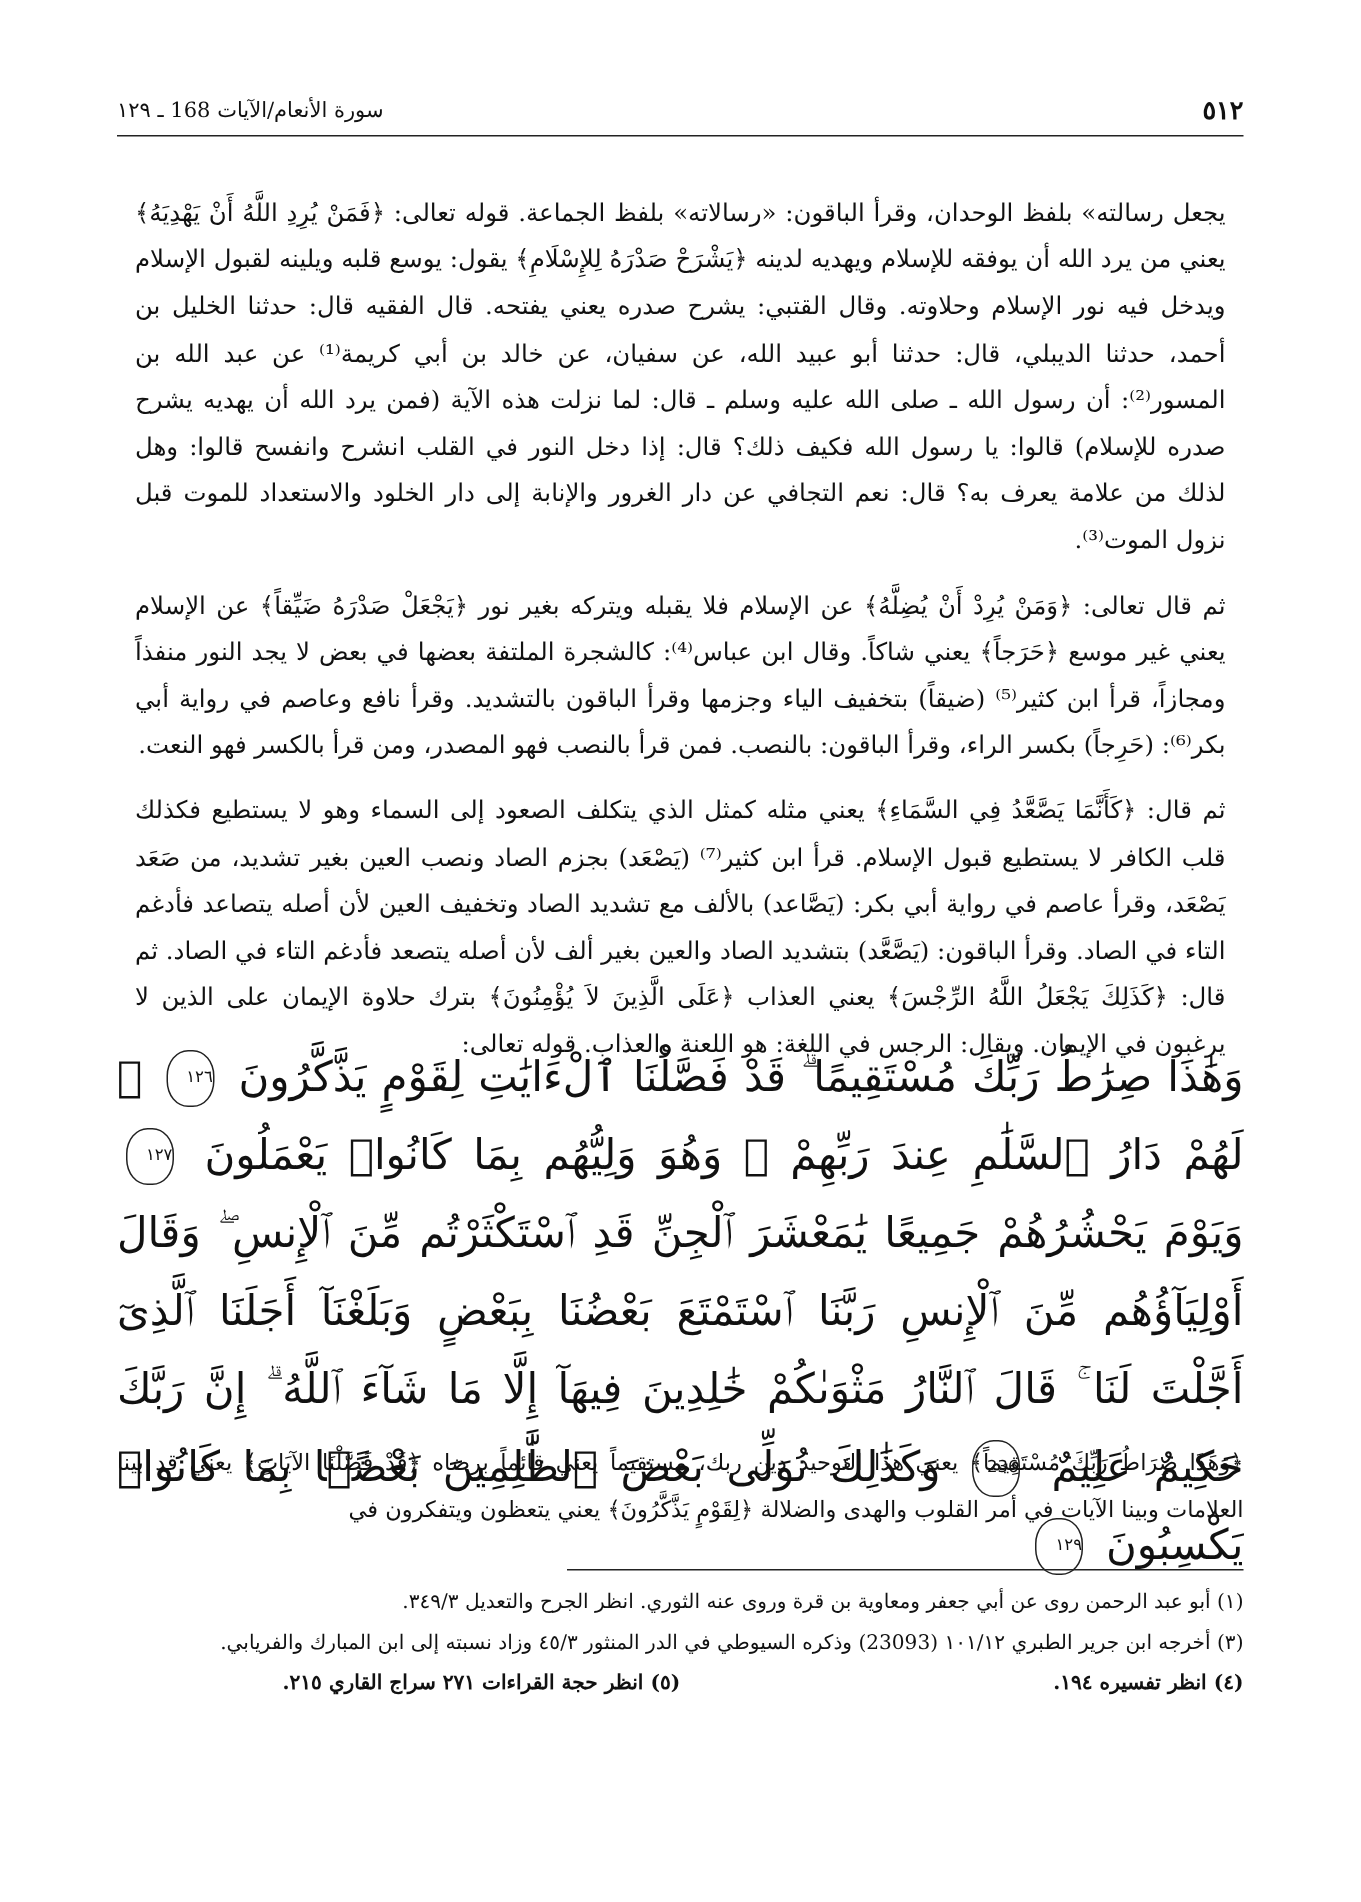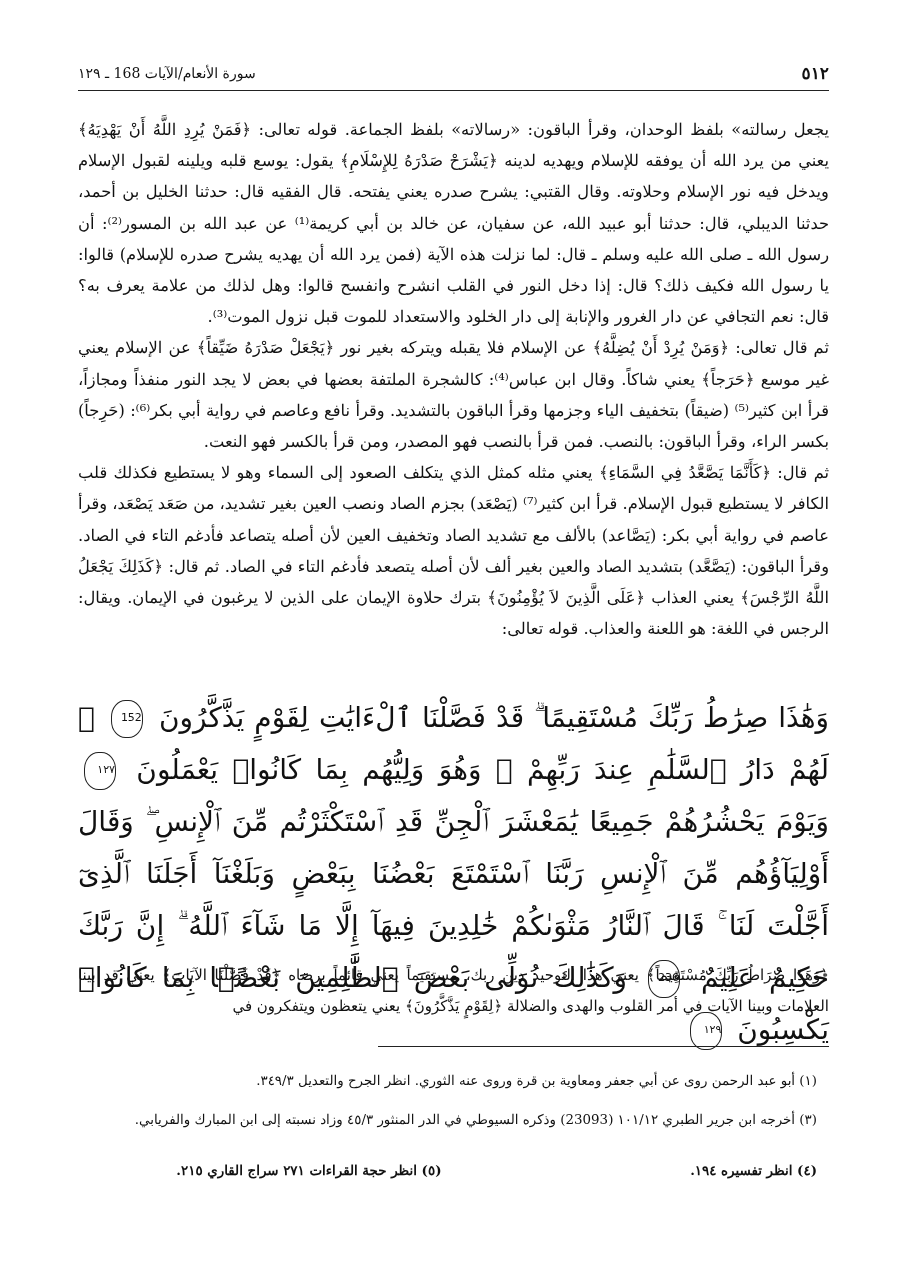--- a/index.html
+++ b/index.html
@@ -13,41 +13,41 @@
     position: absolute; top: 60px; left: 0; right: 0; height: 26px;
     display: flex; justify-content: space-between; align-items: center;
   }
   .header .pgnum { font-weight: bold; font-size: 17px; text-align: center; }
   .header .surah { font-size: 14px; }
   .header-rule { position: absolute; top: 90px; left: 0; right: 0; border-top: 1.5px solid #222; }
   .body-text {
     position: absolute; top: 114px; left: 0; right: 0;
     font-size: 16.3px; line-height: 31.2px; text-align: justify; text-align-last: right;
   }
-  .body-text p { margin: 0; }
+  .body-text p { margin: 12px; }
   .quran {
     position: absolute; top: 692px; left: 0; right: 0;
     font-size: 28px; line-height: 52px; text-align: justify; text-align-last: right;
     font-family: "DejaVu Sans", sans-serif;
   }
   .ayah-marker {
     display: inline-block; width: 30px; height: 36px; vertical-align: middle;
     border: 1.5px solid #222; border-radius: 45%; font-size: 11px; line-height: 34px;
     text-align: center; margin: 0 6px; position: relative;
   }
   .post-text {
     position: absolute; top: 960px; left: 0; right: 0;
     font-size: 15px; line-height: 31px; text-align: justify; text-align-last: right;
   }
   .footnote-rule { position: absolute; top: 1046px; left: 300px; right: 0; border-top: 1.5px solid #222; }
   .footnotes {
     position: absolute; top: 1056px; left: 0; right: 0;
     font-size: 13.4px; line-height: 26.5px;
   }
-  .footnotes .fn { margin: 12px; }
+  .footnotes .fn { margin: 0; }
   .fn-row { display: flex; }
   .fn-row .fn { flex: 1; font-weight: bold; }
 </style>
 </head>
 <body>
 
 <div class="page">
   <div class="header">
     <span class="pgnum">٥١٢</span>
     <span class="surah">سورة الأنعام/الآيات 168 ـ ١٢٩</span>
@@ -55,21 +55,21 @@
   <div class="header-rule"></div>
 
   <div class="body-text">
     <p>يجعل رسالته» بلفظ الوحدان، وقرأ الباقون: «رسالاته» بلفظ الجماعة. قوله تعالى: ﴿فَمَنْ يُرِدِ اللَّهُ أَنْ يَهْدِيَهُ﴾ يعني من يرد الله أن يوفقه للإسلام ويهديه لدينه ﴿يَشْرَحْ صَدْرَهُ لِلإِسْلَامِ﴾ يقول: يوسع قلبه ويلينه لقبول الإسلام ويدخل فيه نور الإسلام وحلاوته. وقال القتبي: يشرح صدره يعني يفتحه. قال الفقيه قال: حدثنا الخليل بن أحمد، حدثنا الديبلي، قال: حدثنا أبو عبيد الله، عن سفيان، عن خالد بن أبي كريمة⁽¹⁾ عن عبد الله بن المسور⁽²⁾: أن رسول الله ـ صلى الله عليه وسلم ـ قال: لما نزلت هذه الآية (فمن يرد الله أن يهديه يشرح صدره للإسلام) قالوا: يا رسول الله فكيف ذلك؟ قال: إذا دخل النور في القلب انشرح وانفسح قالوا: وهل لذلك من علامة يعرف به؟ قال: نعم التجافي عن دار الغرور والإنابة إلى دار الخلود والاستعداد للموت قبل نزول الموت⁽³⁾.</p>
     <p>ثم قال تعالى: ﴿وَمَنْ يُرِدْ أَنْ يُضِلَّهُ﴾ عن الإسلام فلا يقبله ويتركه بغير نور ﴿يَجْعَلْ صَدْرَهُ ضَيِّقاً﴾ عن الإسلام يعني غير موسع ﴿حَرَجاً﴾ يعني شاكاً. وقال ابن عباس⁽⁴⁾: كالشجرة الملتفة بعضها في بعض لا يجد النور منفذاً ومجازاً، قرأ ابن كثير⁽⁵⁾ (ضيقاً) بتخفيف الياء وجزمها وقرأ الباقون بالتشديد. وقرأ نافع وعاصم في رواية أبي بكر⁽⁶⁾: (حَرِجاً) بكسر الراء، وقرأ الباقون: بالنصب. فمن قرأ بالنصب فهو المصدر، ومن قرأ بالكسر فهو النعت.</p>
     <p>ثم قال: ﴿كَأَنَّمَا يَصَّعَّدُ فِي السَّمَاءِ﴾ يعني مثله كمثل الذي يتكلف الصعود إلى السماء وهو لا يستطيع فكذلك قلب الكافر لا يستطيع قبول الإسلام. قرأ ابن كثير⁽⁷⁾ (يَصْعَد) بجزم الصاد ونصب العين بغير تشديد، من صَعَد يَصْعَد، وقرأ عاصم في رواية أبي بكر: (يَصَّاعد) بالألف مع تشديد الصاد وتخفيف العين لأن أصله يتصاعد فأدغم التاء في الصاد. وقرأ الباقون: (يَصَّعَّد) بتشديد الصاد والعين بغير ألف لأن أصله يتصعد فأدغم التاء في الصاد. ثم قال: ﴿كَذَلِكَ يَجْعَلُ اللَّهُ الرِّجْسَ﴾ يعني العذاب ﴿عَلَى الَّذِينَ لاَ يُؤْمِنُونَ﴾ بترك حلاوة الإيمان على الذين لا يرغبون في الإيمان. ويقال: الرجس في اللغة: هو اللعنة والعذاب. قوله تعالى:</p>
   </div>
 
   <div class="quran">
     <span>وَهَٰذَا صِرَٰطُ رَبِّكَ مُسْتَقِيمًا ۗ قَدْ فَصَّلْنَا ٱلْءَايَٰتِ لِقَوْمٍ يَذَّكَّرُونَ</span>
-    <span class="ayah-marker">152</span>
+    <span class="ayah-marker">١٢٦</span>
     <span>۞ لَهُمْ دَارُ ٱلسَّلَٰمِ عِندَ رَبِّهِمْ ۖ وَهُوَ وَلِيُّهُم بِمَا كَانُوا۟ يَعْمَلُونَ</span>
     <span class="ayah-marker">١٢٧</span>
     <span>وَيَوْمَ يَحْشُرُهُمْ جَمِيعًا يَٰمَعْشَرَ ٱلْجِنِّ قَدِ ٱسْتَكْثَرْتُم مِّنَ ٱلْإِنسِ ۖ وَقَالَ أَوْلِيَآؤُهُم مِّنَ ٱلْإِنسِ رَبَّنَا ٱسْتَمْتَعَ بَعْضُنَا بِبَعْضٍ وَبَلَغْنَآ أَجَلَنَا ٱلَّذِىٓ أَجَّلْتَ لَنَا ۚ قَالَ ٱلنَّارُ مَثْوَىٰكُمْ خَٰلِدِينَ فِيهَآ إِلَّا مَا شَآءَ ٱللَّهُ ۗ إِنَّ رَبَّكَ حَكِيمٌ عَلِيمٌ</span>
     <span class="ayah-marker">236</span>
     <span>وَكَذَٰلِكَ نُوَلِّى بَعْضَ ٱلظَّٰلِمِينَ بَعْضًۢا بِمَا كَانُوا۟ يَكْسِبُونَ</span>
     <span class="ayah-marker">١٢٩</span>
   </div>
 
   <div class="post-text">﴿وَهَذَا صِرَاطُ رَبِّكَ مُسْتَقِيماً﴾ يعني هذا التوحيد دين ربك، مستقيماً يعني قائماً برضاه ﴿قَدْ فَصَّلْنَا الآيَاتِ﴾ يعني قد بينا العلامات وبينا الآيات في أمر القلوب والهدى والضلالة ﴿لِقَوْمٍ يَذَّكَّرُونَ﴾ يعني يتعظون ويتفكرون في</div>
 

